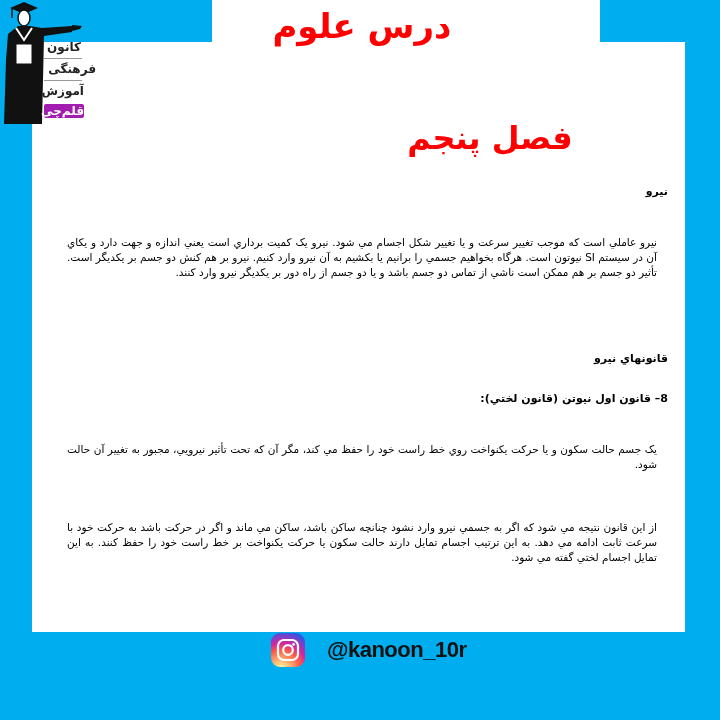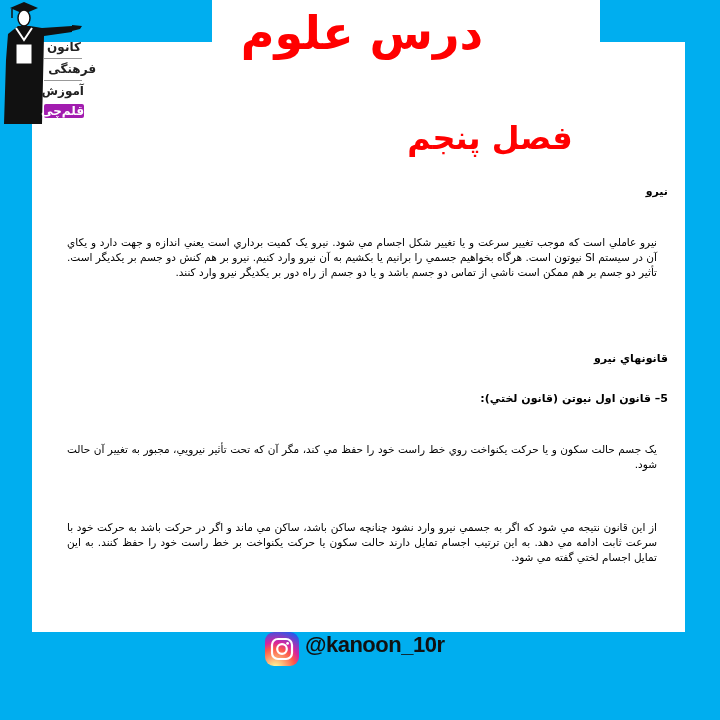--- a/index.html
+++ b/index.html
@@ -24,44 +24,44 @@
       font-family: "DejaVu Sans", sans-serif; font-weight: bold; font-size: 12px;
       color: #222; direction: rtl;
     }
     .logo-text.red {
       background: #a21caf; color: #fff; border-radius: 2px;
     }
     .logo-sep {
       position: absolute; left: 44px; width: 38px; height: 1px; background: #999;
     }
     .title-main {
-      position: absolute; left: 212px; top: 13px; width: 300px; text-align: center;
+      position: absolute; left: 212px; top: 6px; width: 300px; text-align: center;
       color: #ff0000; font-family: "DejaVu Sans", sans-serif; font-weight: bold;
-      font-size: 46px; direction: rtl; line-height: 40px;
+      font-size: 34px; direction: rtl; line-height: 40px;
     }
     .title-sub {
       position: absolute; left: 380px; top: 104px; width: 220px; text-align: center;
       color: #ff0000; font-family: "DejaVu Sans", sans-serif; font-weight: bold;
       font-size: 32px; direction: rtl; line-height: 44px; margin-top: 12px;
     }
     .content {
       position: absolute; left: 52px; top: 180px; width: 620px;
       direction: rtl; text-align: right; color: #000;
       font-family: "DejaVu Sans", sans-serif; font-size: 10.5px; line-height: 15px;
     }
     .content h3 {
       font-size: 11px; font-weight: bold; margin: 4px; line-height: 15px; text-align: right;
     }
     .content p { margin: 15px; text-align: justify; text-align-last: right; }
     .gap-s { height: 17px; }
     .gap-m { height: 18px; }
     .gap-l { height: 34px; }
     .footer {
-      position: absolute; left: 265px; top: 632px; height: 36px;
-      display: flex; align-items: flex-start; gap: 6px;
+      position: absolute; left: 271px; top: 632px; height: 36px;
+      display: flex; align-items: center; gap: 22px;
     }
     .ig-icon {
       width: 34px; height: 34px; border-radius: 9px;
       background: radial-gradient(circle at 30% 107%, #fdf497 0%, #fdf497 5%, #fd5949 45%, #d6249f 60%, #285AEB 90%);
       display: flex; align-items: center; justify-content: center;
     }
     .handle {
       font-family: "Liberation Sans", sans-serif; font-weight: bold; font-size: 22px;
       color: #111; letter-spacing: -0.5px;
     }
@@ -94,21 +94,21 @@
 <div class="title-sub">فصل پنجم</div>
 
 <div class="content">
   <h3>نيرو</h3>
   <div class="gap-s"></div>
   <p>نيرو عاملي است كه موجب تغيير سرعت و يا تغيير شكل اجسام مي شود. نيرو يک کمیت برداري است يعني اندازه و جهت دارد و يكاي آن در سيستم SI نيوتون است. هرگاه بخواهيم جسمي را برانيم يا بكشيم به آن نيرو وارد كنيم. نيرو بر هم کنش دو جسم بر يكديگر است. تأثير دو جسم بر هم ممكن است ناشي از تماس دو جسم باشد و يا دو جسم از راه دور بر يكديگر نيرو وارد كنند.</p>
   <div class="gap-m"></div>
   <div class="gap-l"></div>
   <h3>قانونهاي نيرو</h3>
   <div class="gap-s"></div>
-  <h3>5– قانون اول نيوتن (قانون لختي):</h3>
+  <h3>8– قانون اول نيوتن (قانون لختي):</h3>
   <div class="gap-s"></div>
   <p>يک جسم حالت سكون و يا حركت يكنواخت روي خط راست خود را حفظ مي كند، مگر آن كه تحت تأثير نيرويي، مجبور به تغيير آن حالت شود.</p>
   <div class="gap-m"></div>
   <p>از اين قانون نتيجه مي شود كه اگر به جسمي نيرو وارد نشود چنانچه ساكن باشد، ساكن مي ماند و اگر در حركت باشد به حركت خود با سرعت ثابت ادامه مي دهد. به اين ترتيب اجسام تمايل دارند حالت سكون يا حركت يكنواخت بر خط راست خود را حفظ كنند. به اين تمايل اجسام لختي گفته مي شود.</p>
 </div>
 
 <div class="footer">
   <div class="ig-icon">
     <svg width="24" height="24" viewBox="0 0 24 24">
       <rect x="2" y="2" width="20" height="20" rx="6" fill="none" stroke="#fff" stroke-width="2.2"></rect>

